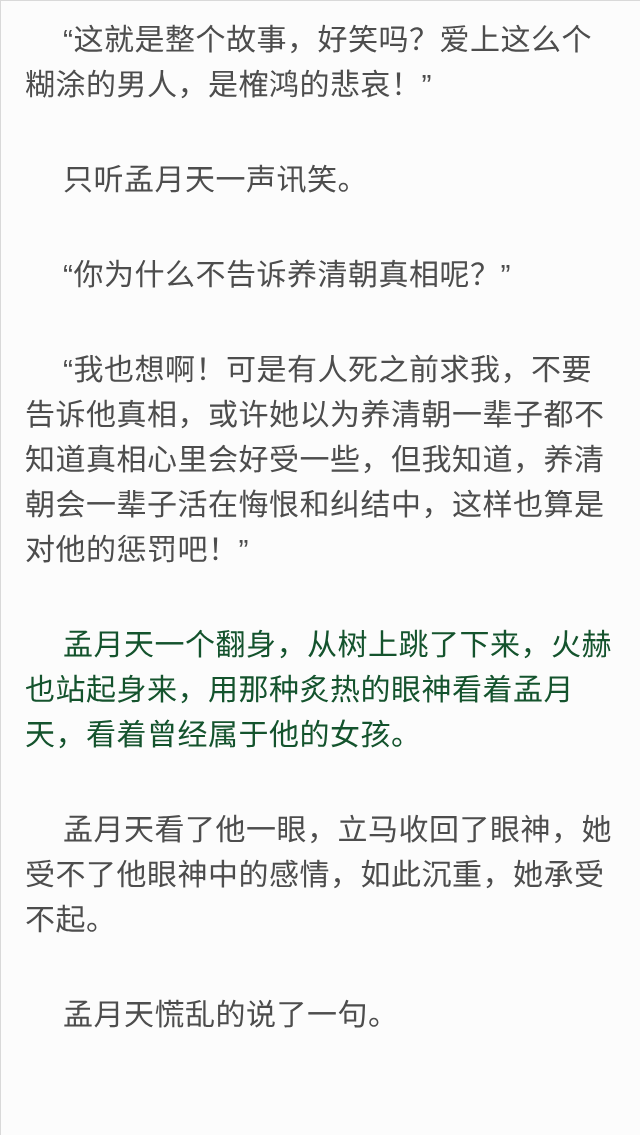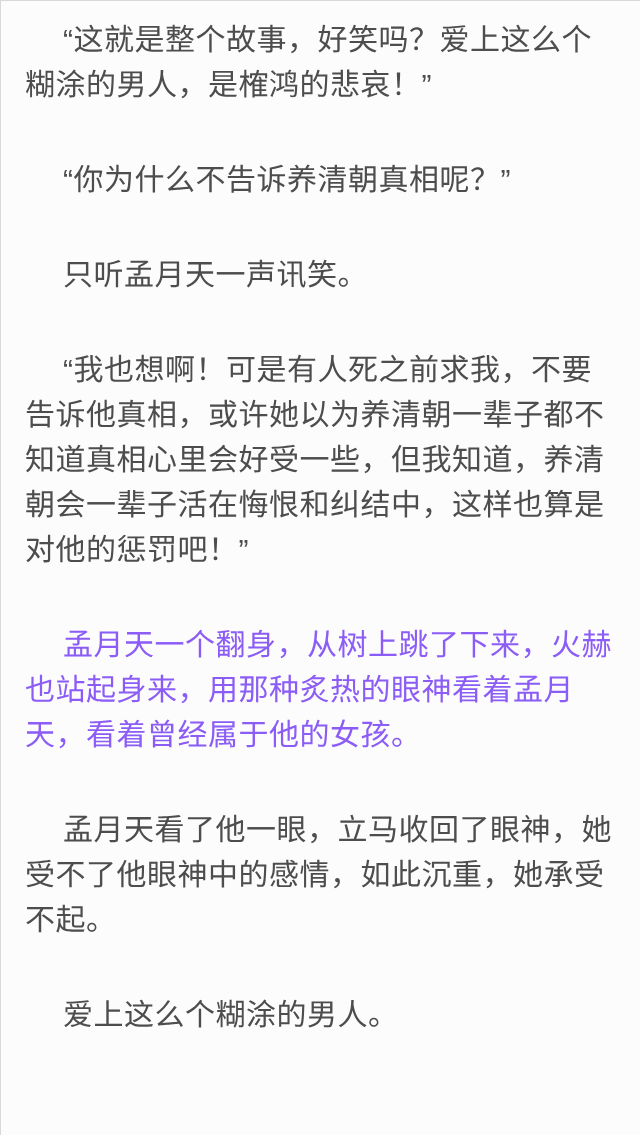--- a/index.html
+++ b/index.html
@@ -28,19 +28,19 @@
     text-align: left;
     word-break: break-all;
     letter-spacing: 0.5px;
   }
 </style>
 </head>
 <body>
 
 <div class="reading-page" style="background: rgb(252, 252, 252); color: rgb(77, 77, 77); border-top-color: rgb(217, 217, 217); border-left-color: rgb(217, 217, 217);">
   <p style="color: rgb(77, 77, 77);">“这就是整个故事，好笑吗？爱上这么个糊涂的男人，是榷鸿的悲哀！”</p>
+  <p style="color: rgb(77, 77, 77);">只听孟月天一声讯笑。</p>
   <p style="color: rgb(77, 77, 77);">“你为什么不告诉养清朝真相呢？”</p>
-  <p style="color: rgb(77, 77, 77);">只听孟月天一声讯笑。</p>
   <p style="color: rgb(77, 77, 77);">“我也想啊！可是有人死之前求我，不要告诉他真相，或许她以为养清朝一辈子都不知道真相心里会好受一些，但我知道，养清朝会一辈子活在悔恨和纠结中，这样也算是对他的惩罚吧！”</p>
-  <p style="color: #8b5cf6;">孟月天一个翻身，从树上跳了下来，火赫也站起身来，用那种炙热的眼神看着孟月天，看着曾经属于他的女孩。</p>
+  <p style="color: #14532d;">孟月天一个翻身，从树上跳了下来，火赫也站起身来，用那种炙热的眼神看着孟月天，看着曾经属于他的女孩。</p>
   <p style="color: rgb(77, 77, 77); margin-top: 24px;">孟月天看了他一眼，立马收回了眼神，她受不了他眼神中的感情，如此沉重，她承受不起。</p>
-  <p style="color: rgb(77, 77, 77);">爱上这么个糊涂的男人。</p>
+  <p style="color: rgb(77, 77, 77);">孟月天慌乱的说了一句。</p>
 </div>
 
 </body></html>

